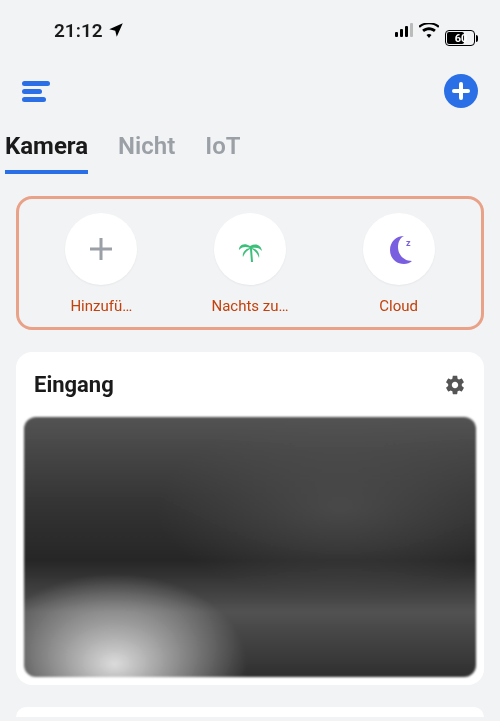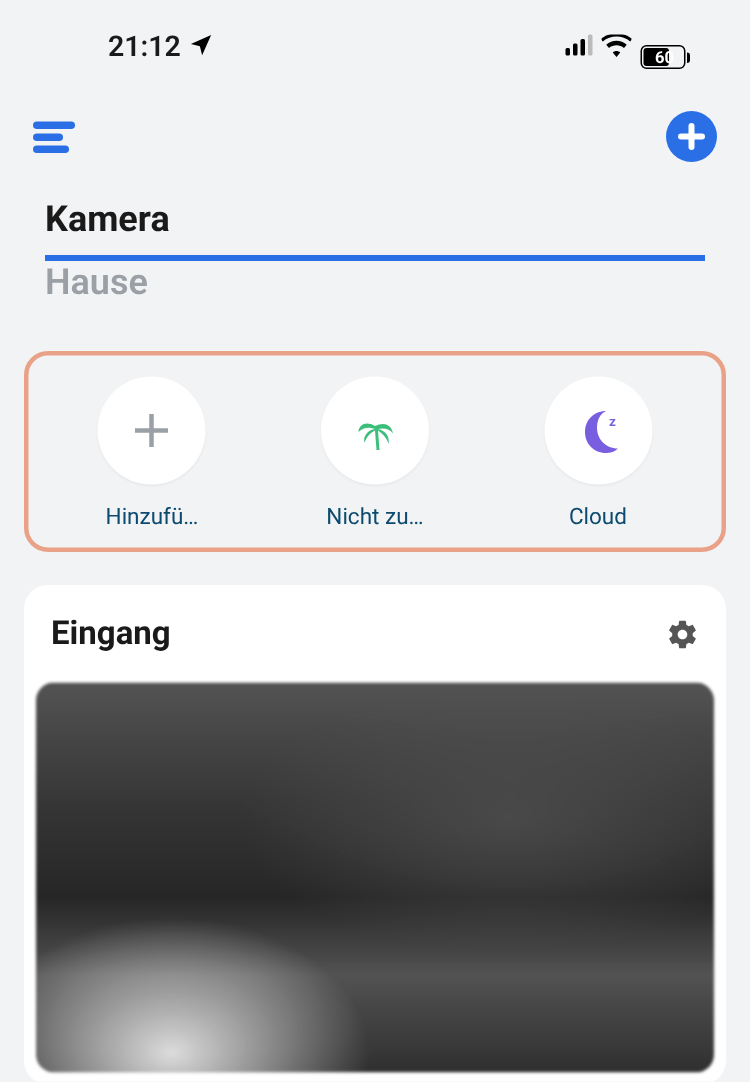--- a/index.html
+++ b/index.html
@@ -12,21 +12,21 @@
       width: 500px;
       height: 721px;
       background: #f2f3f5;
       color: #1a1a1a;
       overflow: hidden;
     }
     .status-bar {
       display: flex;
       justify-content: space-between;
       align-items: center;
-      padding: 14px 40px 8px;
+      padding: 14px 22px 8px;
       font-weight: 600;
       font-size: 19px;
       gap: 31px;
     }
     .status-left {
       display: flex;
       align-items: center;
       gap: 4px;
       margin-left: 32px;
     }
@@ -55,22 +55,22 @@
     .battery-cap{ width:2px; height:7px; background:#000; border-radius:0 2px 2px 0;}
     .header {
       display: flex;
       justify-content: space-between;
       align-items: center;
       padding: 20px 22px 10px;
     }
     .menu-icon svg, .add-icon svg { display:block; }
     .tabs {
       display: flex;
-      padding: 14px 30px 0;
-      flex-direction: column;
+      gap: 30px;
+      padding: 14px 5px 0;
     }
     .tab {
       font-size: 24px;
       font-weight: 600;
       color: #9aa0a6;
       padding-bottom: 10px;
       cursor: pointer;
     }
     .tab.active {
       color: #1a1a1a;
@@ -97,21 +97,21 @@
       height: 72px;
       border-radius: 50%;
       background: #fff;
       display:flex;
       align-items:center;
       justify-content:center;
       box-shadow: 0 1px 2px rgba(0,0,0,0.05);
     }
     .mode-label {
       font-size: 15px;
-      color: #0c4a6e;
+      color: #c2410c;
       text-align:center;
       white-space: nowrap;
       overflow:hidden;
       text-overflow: ellipsis;
       width: 90px;
     }
     .card {
       margin: 22px 16px 0;
       background:#fff;
       border-radius: 16px;
@@ -190,40 +190,41 @@
     <svg width="34" height="34" viewBox="0 0 34 34">
         <circle cx="17" cy="17" r="17" fill="#2b6fe6"></circle>
         <rect x="15" y="8" width="4" height="18" rx="2" fill="#fff"></rect>
         <rect x="8" y="15" width="18" height="4" rx="2" fill="#fff"></rect>
       </svg>
   </span>
 </div>
 
 <div class="tabs">
   <div class="tab active">Kamera</div>
-  <div class="tab">Hause</div>
+  <div class="tab">Nicht</div>
+  <div class="tab">IoT</div>
 </div>
 
 <div class="mode-bar">
   <div class="mode-item">
     <div class="mode-circle">
       <svg width="32" height="32" viewBox="0 0 32 32">
           <rect x="14.5" y="5" width="3" height="22" fill="#9aa0a6"></rect>
           <rect x="5" y="14.5" width="22" height="3" fill="#9aa0a6"></rect>
         </svg>
     </div>
     <div class="mode-label">Hinzufü…</div>
   </div>
   <div class="mode-item">
     <div class="mode-circle">
       <svg width="34" height="34" viewBox="0 0 34 34">
           <path d="M17 14 C 10 10 6 14 6 18 C 10 14 14 15 17 16 C 11 17 9 22 10 25 C 12 20 15 18 17 17 L18 30 L20 30 L19 17 C 22 19 25 22 26 26 C 27 21 24 17 19 16 C 23 15 27 16 29 19 C 28 13 23 11 17 14 Z" fill="#3cbf7a"></path>
         </svg>
     </div>
-    <div class="mode-label">Nicht zu…</div>
+    <div class="mode-label">Nachts zu…</div>
   </div>
   <div class="mode-item">
     <div class="mode-circle">
       <svg width="34" height="34" viewBox="0 0 34 34">
           <path d="M22 4 C 14 4 8 10 8 18 C 8 26 14 32 22 32 C 25 32 28 31 30 29 C 22 29 16 23 16 15 C 16 10 18 6 22 4 Z" fill="#7a5ee0"></path>
           <text x="24" y="14" font-size="9" font-weight="700" fill="#7a5ee0">z</text>
         </svg>
     </div>
     <div class="mode-label">Cloud</div>
   </div>

